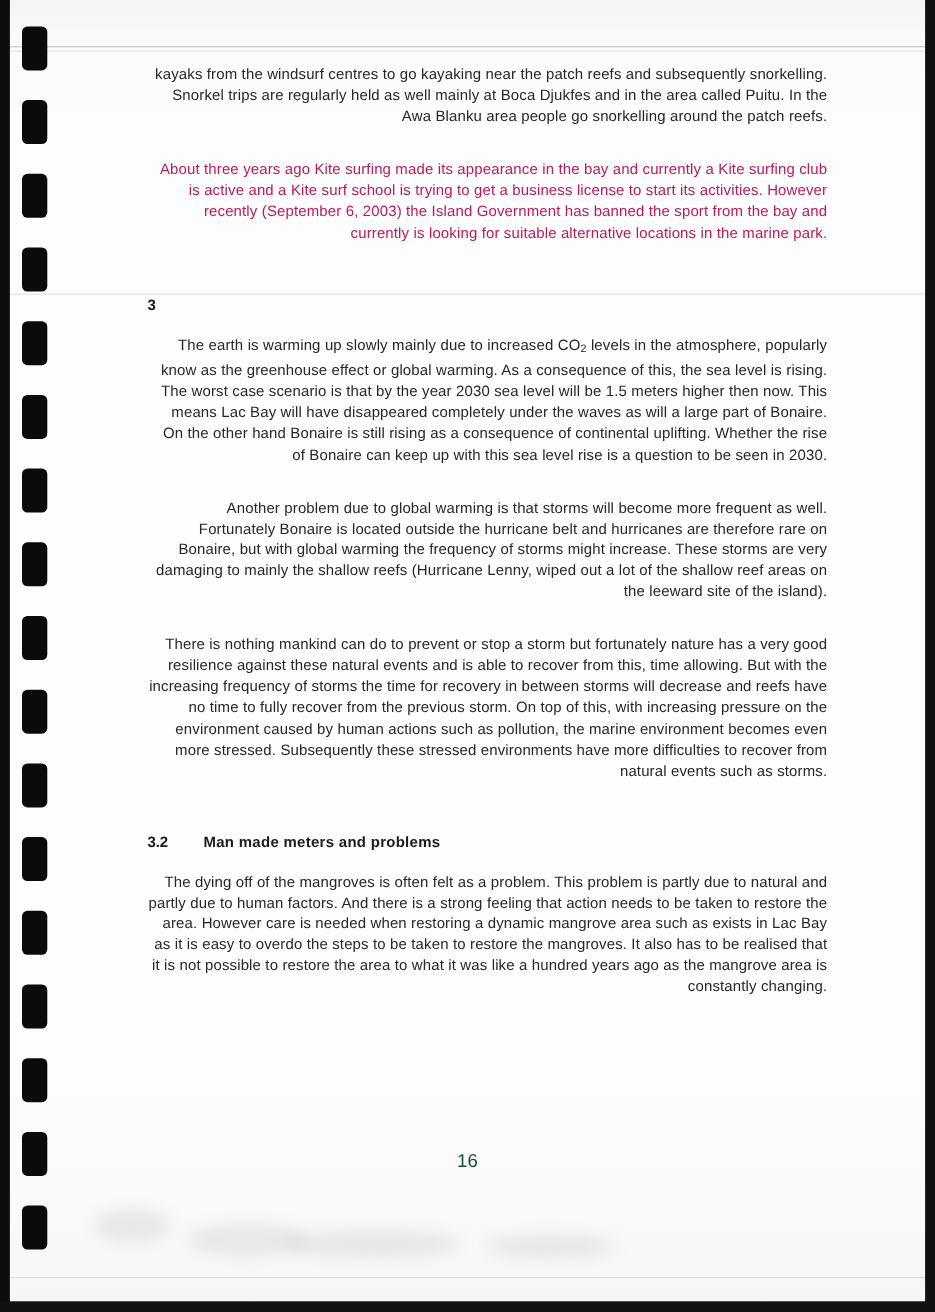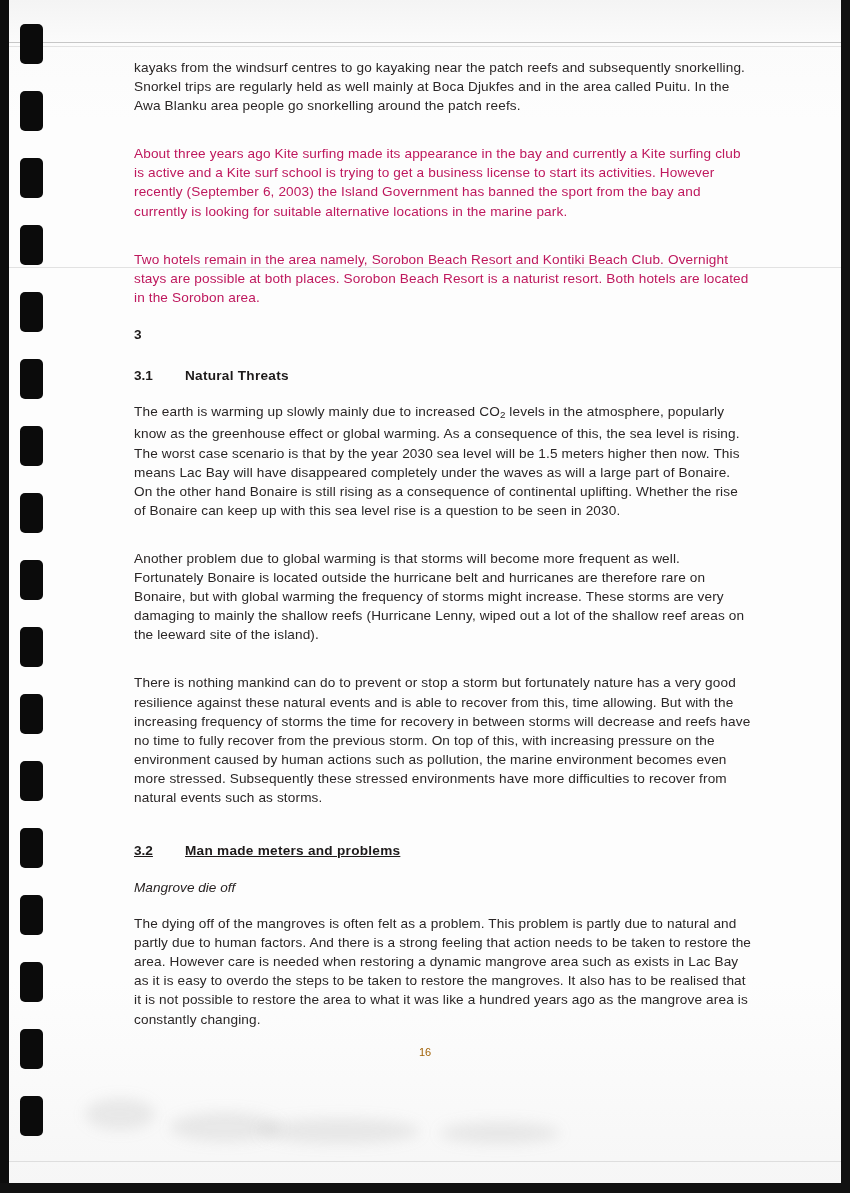--- a/index.html
+++ b/index.html
@@ -107,21 +107,21 @@
     top: 58px;
     width: 618px;
   }
 
   .para {
     margin: 0 0 17px 0;
     font-size: 13.6px;
     line-height: 19.1px;
     letter-spacing: 0.01em;
     color: #2a2626;
-    text-align: left;
+    text-align: right;
   }
   .para.faded {
     color: #be185d;
   }
 
   .spacer-lg { height: 19px; }
   .spacer-md { height: 12px; }
 
   
   .heading {
@@ -153,22 +153,22 @@
     vertical-align: -0.25em;
   }
 
   
   .page-number {
     position: absolute;
     left: 0;
     top: 1046px;
     width: 850px;
     text-align: center;
-    font-size: 11px;
-    color: #a16207;
+    font-size: 17px;
+    color: #14532d;
   }
 </style>
 </head>
 <body>
 
 <div class="scan-page">
 
   <div class="paper"></div>
 
   <div class="scan-seam" style="top:42px;"></div>
@@ -184,49 +184,43 @@
   <div class="text-column">
 
     <p class="para">kayaks from the windsurf centres to go kayaking near the patch reefs and subsequently snorkelling. Snorkel trips are regularly held as well mainly at Boca Djukfes and in the area called Puitu. In the Awa Blanku area people go snorkelling around the patch reefs.</p>
 
     <div class="spacer-md"></div>
 
     <p class="para faded">About three years ago Kite surfing made its appearance in the bay and currently a Kite surfing club is active and a Kite surf school is trying to get a business license to start its activities.  However recently (September 6, 2003) the Island Government has banned the sport from the bay and currently is looking for suitable alternative locations in the marine park.</p>
 
     <div class="spacer-md"></div>
 
-    <p class="para faded">Two hotels remain in the area namely, Sorobon Beach Resort and Kontiki Beach Club. Overnight stays are possible at both places. Sorobon Beach Resort is a naturist resort. Both hotels are located in the Sorobon area.</p>
 
     <div class="heading h-major">
       <span class="num">3</span>
     </div>
 
-    <div class="heading h-minor">
-      <span class="num">3.1</span>
-      <span class="txt">Natural Threats</span>
-    </div>
 
     <div class="spacer-lg"></div>
 
     <p class="para"><span>The earth is warming up slowly mainly due to increased CO</span><sub>2</sub><span> levels in the atmosphere, popularly know as the greenhouse effect or global warming. As a consequence of this, the sea level is rising. The worst case scenario is that by the year 2030 sea level will be 1.5 meters higher then now. This means Lac Bay will have disappeared completely under the waves as will a large part of Bonaire. On the other hand Bonaire is still rising as a consequence of continental uplifting. Whether the rise of Bonaire can keep up with this sea level rise is a question to be seen in 2030.</span></p>
 
     <div class="spacer-md"></div>
 
     <p class="para">Another problem due to global warming is that storms will become more frequent as well. Fortunately Bonaire is located outside the hurricane belt and hurricanes are therefore rare on Bonaire, but with global warming the frequency of storms might increase. These storms are very damaging to mainly the shallow reefs (Hurricane Lenny, wiped out a lot of the shallow reef areas on the leeward site of the island).</p>
 
     <div class="spacer-md"></div>
 
     <p class="para">There is nothing mankind can do to prevent or stop a storm but fortunately nature has a very good resilience against these natural events and is able to recover from this, time allowing. But with the increasing frequency of storms the time for recovery in between storms will decrease and reefs have no time to fully recover from the previous storm. On top of this, with increasing pressure on the environment caused by human actions such as pollution, the marine environment becomes even more stressed. Subsequently these stressed environments have more difficulties to recover from natural events such as storms.</p>
 
-    <div class="heading h-minor" style="margin-top:36px;text-decoration:underline;">
+    <div class="heading h-minor" style="margin-top:48px;">
       <span class="num">3.2</span>
       <span class="txt">Man made meters and problems</span>
     </div>
 
-    <p class="subheading-italic">Mangrove die off</p>
 
     <div class="spacer-lg"></div>
 
     <p class="para">The dying off of the mangroves is often felt as a problem. This problem is partly due to natural and partly due to human factors. And there is a strong feeling that action needs to be taken to restore the area. However care is needed when restoring a dynamic mangrove area such as exists in Lac Bay as it is easy to overdo the steps to be taken to restore the mangroves. It also has to be realised that it is not possible to restore the area to what it was like a hundred years ago as the mangrove area is constantly changing.</p>
 
   </div>
 
   <div class="page-number">16</div>
 
   <div class="binding-holes" id="binding-holes">

